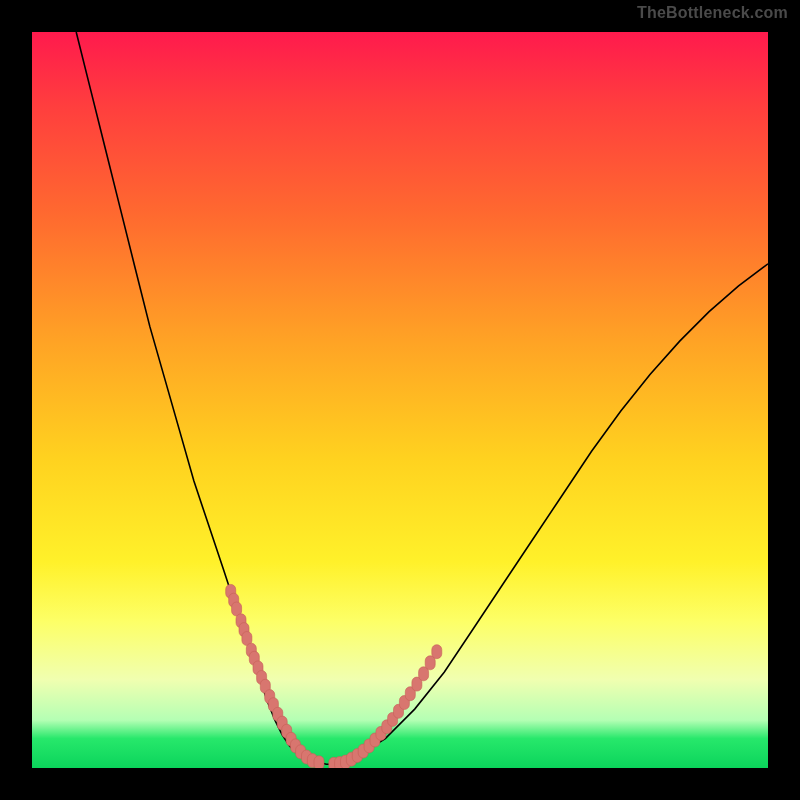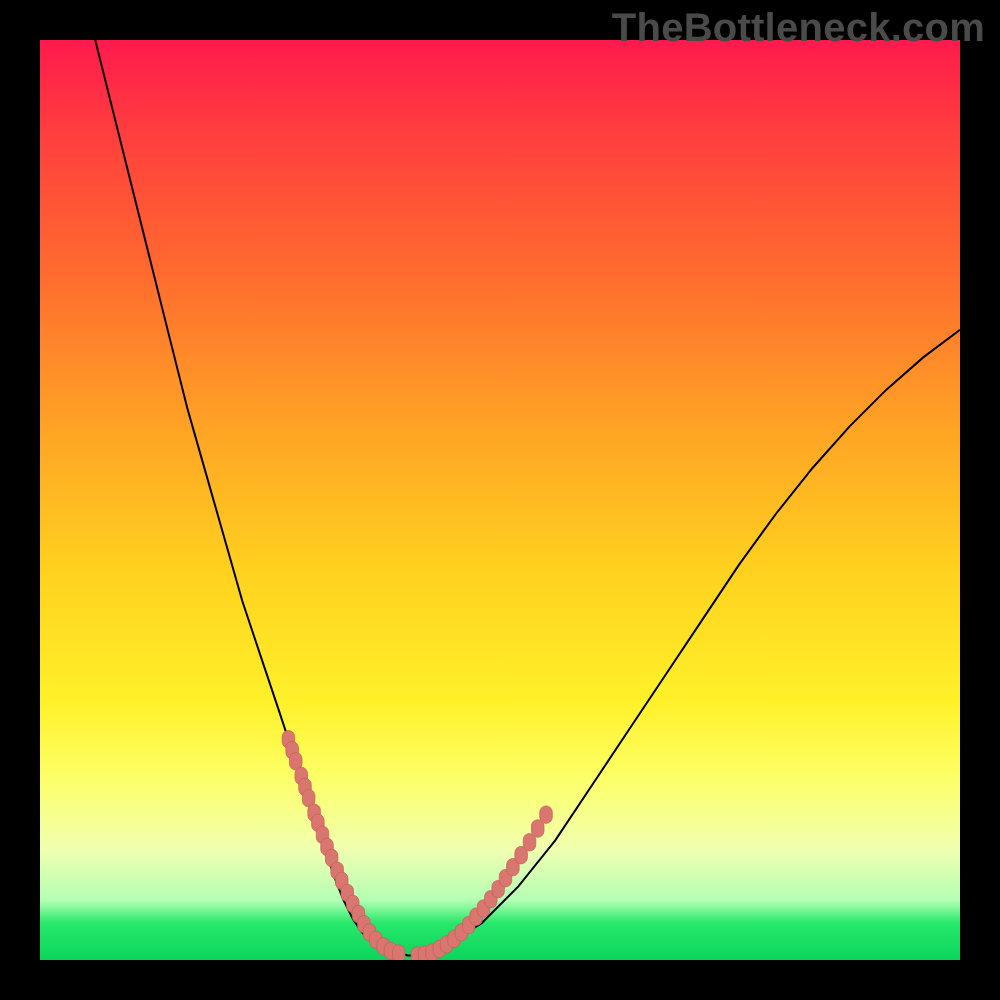--- a/index.html
+++ b/index.html
@@ -38,21 +38,21 @@
       #b4ffb4 93.5%,
       #27e86b 96%,
       #0bd45b 100%
     );
   }
   .watermark {
     position: absolute;
     top: 4px;
     right: 12px;
     color: #4a4a4a;
-    font-size: 32px;
+    font-size: 16px;
     font-weight: 600;
     letter-spacing: 0.2px;
     z-index: 10;
   }
   svg.overlay {
     position: absolute;
     left: 0;
     top: 0;
     width: 736px;
     height: 736px;

